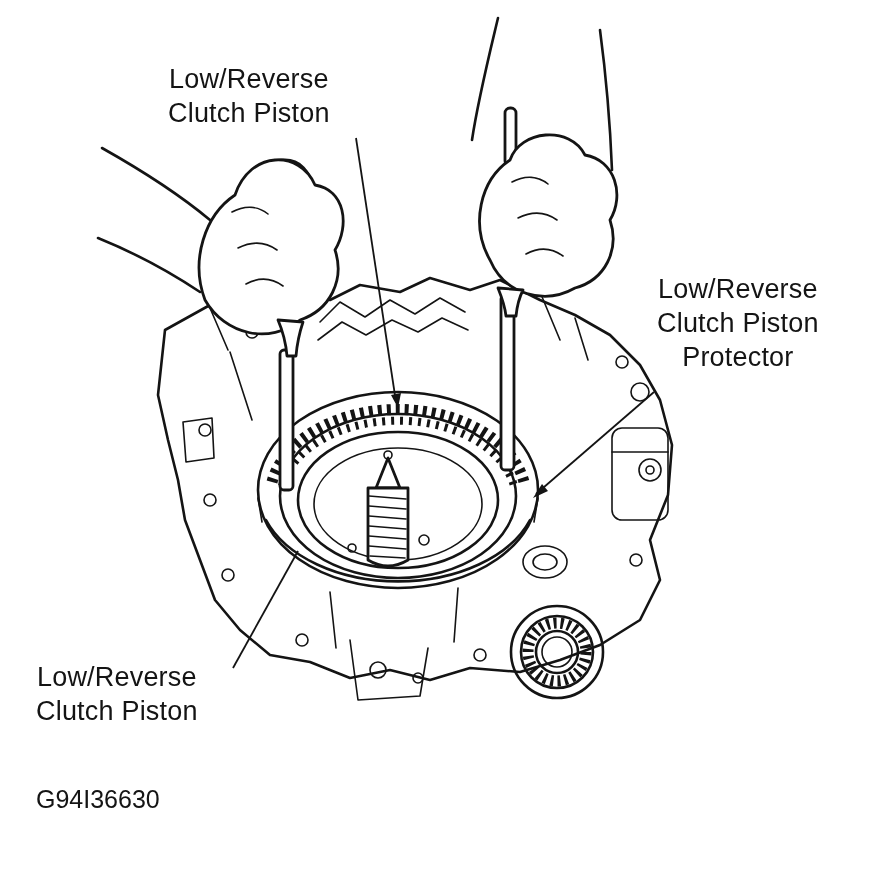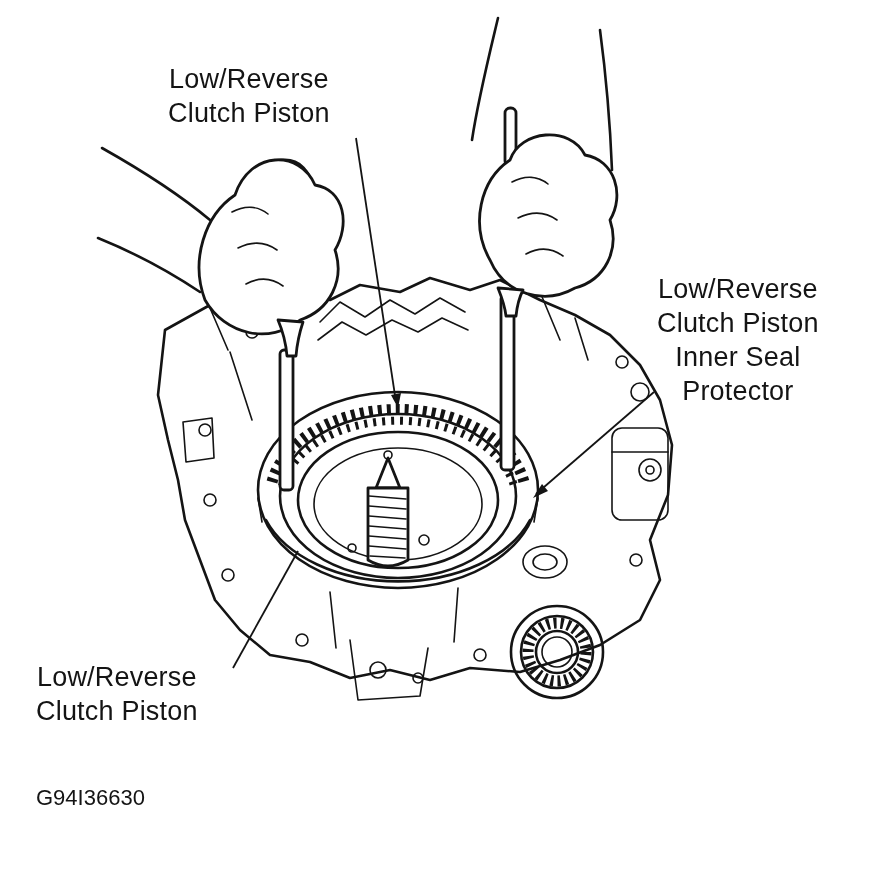--- a/index.html
+++ b/index.html
@@ -15,21 +15,21 @@
     position:absolute;
     font-size:27px;
     line-height:34px;
     letter-spacing:0.2px;
     white-space:nowrap;
     text-align:center;
   }
   .figure-id{
     position:absolute;
     left:36px;top:785px;
-    font-size:22px;
+    font-size:25px;
   }
   svg{position:absolute;left:0;top:0;}
   .ink{stroke:#141414;fill:none;stroke-width:2.6;stroke-linecap:round;stroke-linejoin:round;}
   .ink-thin{stroke:#141414;fill:none;stroke-width:1.6;stroke-linecap:round;stroke-linejoin:round;}
   .ink-fill-white{stroke:#141414;fill:#ffffff;stroke-width:2.8;stroke-linecap:round;stroke-linejoin:round;}
   .teeth{stroke:#141414;fill:none;stroke-width:11;stroke-dasharray:4 5;}
   .teeth2{stroke:#141414;fill:none;stroke-width:8;stroke-dasharray:3 6;}
   .rollers{stroke:#141414;fill:none;stroke-width:11;stroke-dasharray:3 4;}
   .leader{stroke:#141414;stroke-width:1.8;fill:none;}
   .arrow{fill:#141414;stroke:none;}
@@ -142,21 +142,20 @@
   </svg>
 
   <div class="label" style="left:168px;top:62px;">
     <div>Low/Reverse</div>
     <div>Clutch Piston</div>
   </div>
 
   <div class="label" style="left:657px;top:272px;">
     <div>Low/Reverse</div>
     <div>Clutch Piston</div>
-    <div>Inner Seal</div>
     <div>Protector</div>
   </div>
 
   <div class="label" style="left:36px;top:660px;">
     <div>Low/Reverse</div>
     <div>Clutch Piston</div>
   </div>
 
   <div class="figure-id">G94I36630</div>
 

